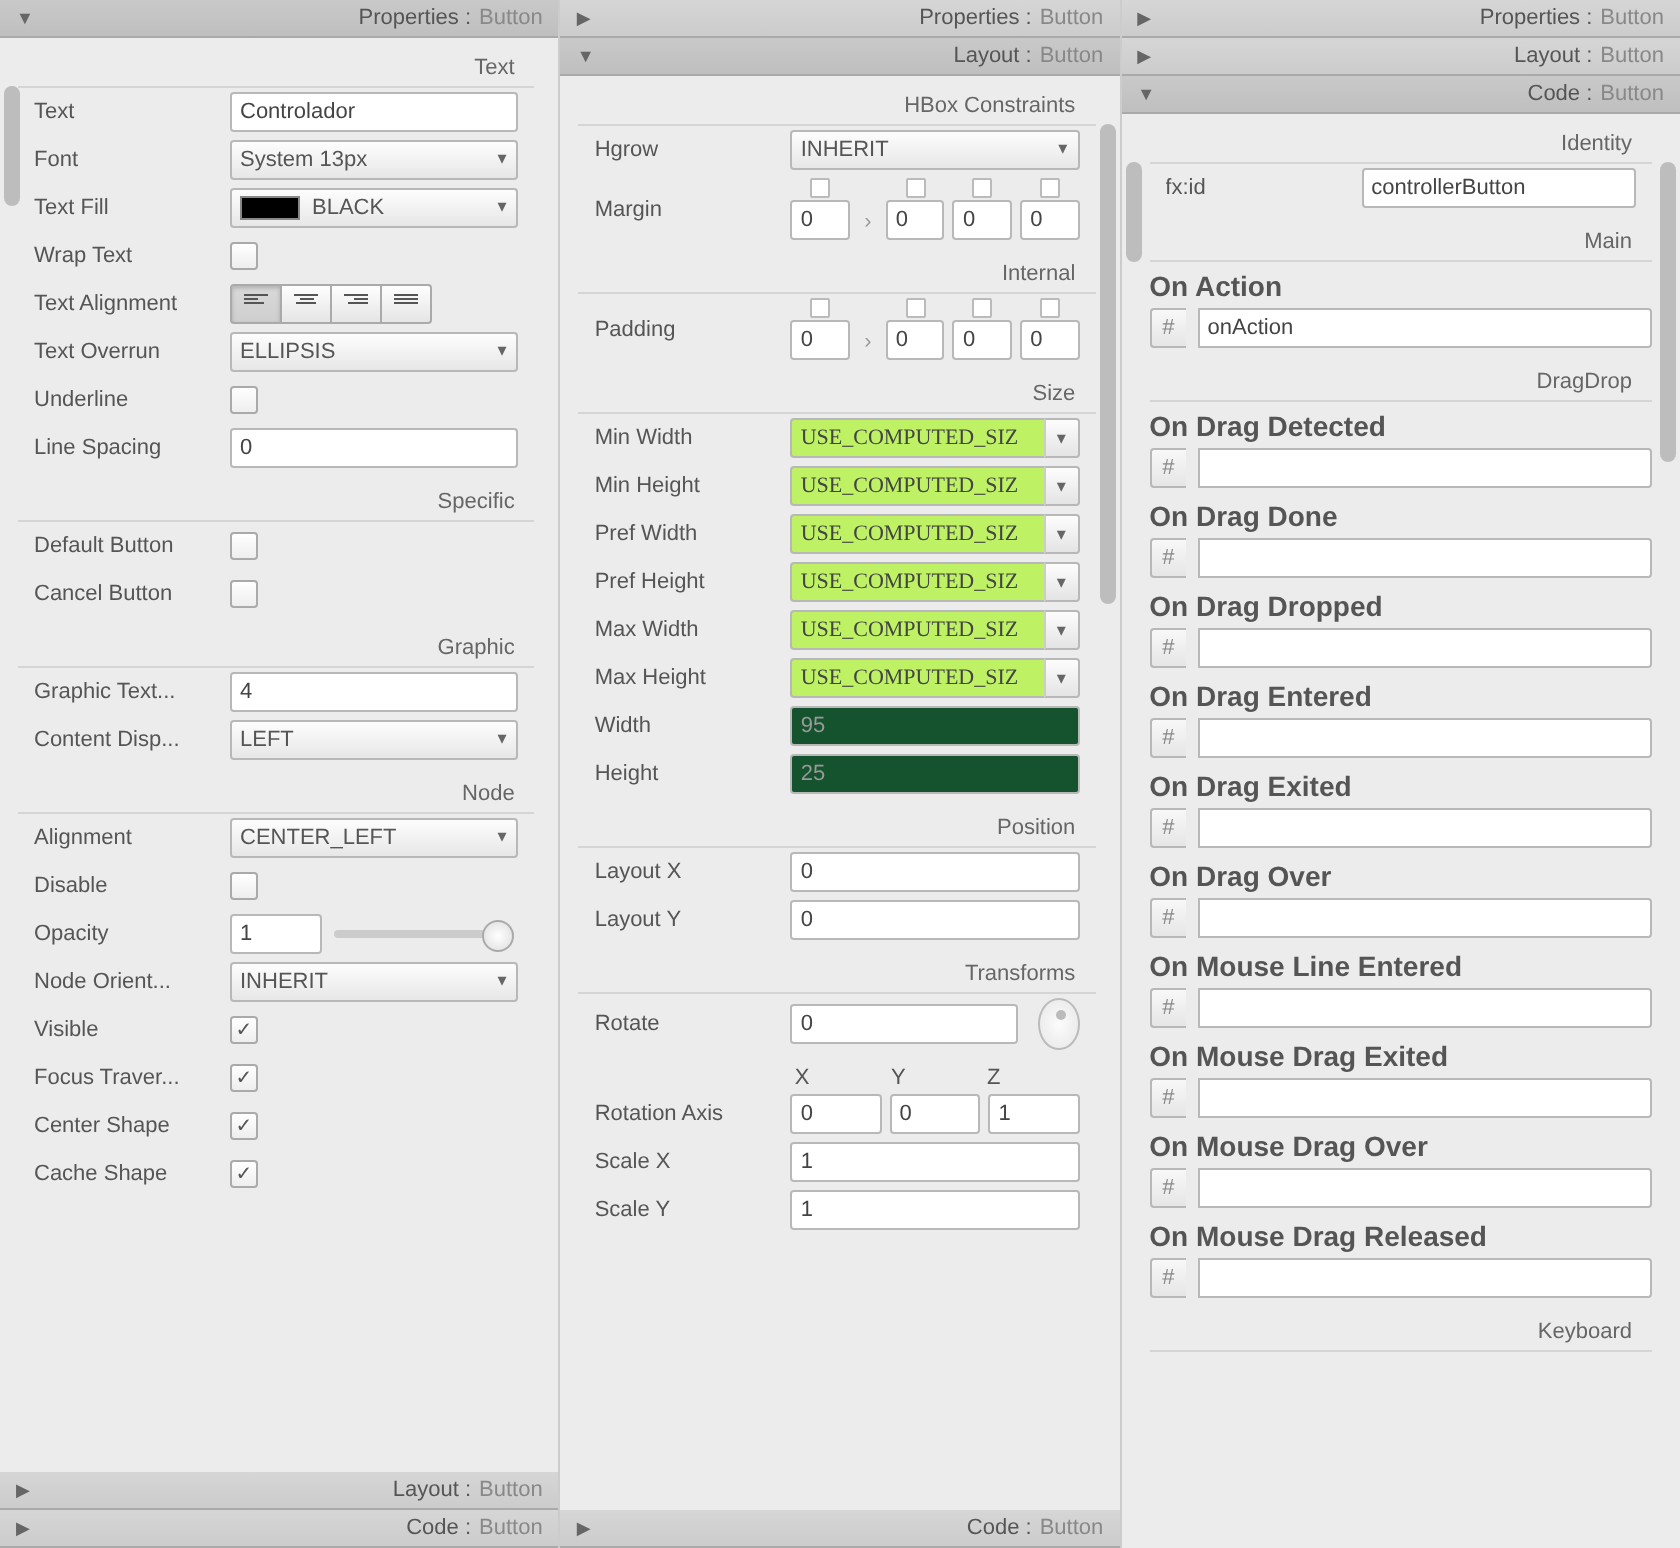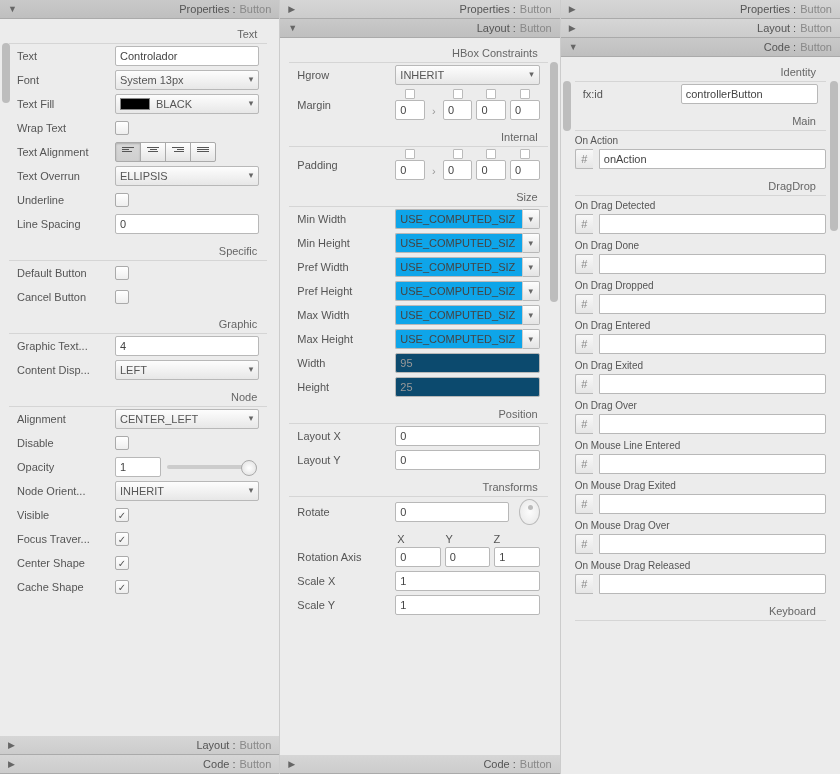--- a/index.html
+++ b/index.html
@@ -16,26 +16,26 @@
 
 .section-title { text-align: right; padding: 5px 10px 3px; color: #666; border-bottom: 1px solid #d5d5d5; margin-top: 4px; font-size: 11px; }
 
 .row { display: flex; align-items: center; padding: 2px 8px; min-height: 24px; gap: 6px; }
 .row .lbl { width: 92px; flex-shrink: 0; color: #555; white-space: nowrap; overflow: hidden; text-overflow: ellipsis; }
 .row .ctrl { flex: 1; display: flex; gap: 4px; align-items: center; }
 
 input[type=text], select, .combo, .num {
   background: #fff; border: 1px solid #b8b8b8; border-radius: 2px; height: 20px; padding: 0 4px; font-size: 11px; color: #444; width: 100%;
 }
-input[readonly] { background: #0c4a6e; color: #999; }
+input[readonly] { background: #14532d; color: #999; }
 select, .combo { background: linear-gradient(#fdfdfd,#e7e7e7); cursor: pointer; appearance: none; position: relative; }
 .combo { display: flex; align-items: center; padding-right: 18px; }
 .combo::after { content: "▾"; position: absolute; right: 5px; top: 3px; color: #666; font-size: 9px; }
 .combo-split { display:flex; width:100%; }
-.combo-split input { flex:1; border-top-right-radius:0; border-bottom-right-radius:0; border-right:none; background:#0ea5e9; }
+.combo-split input { flex:1; border-top-right-radius:0; border-bottom-right-radius:0; border-right:none; background:#bef264;font-family:Liberation Serif, serif; }
 .combo-split .dd { width:18px; height:20px; border:1px solid #b8b8b8; border-left:1px solid #ccc; border-radius:0 2px 2px 0; background:linear-gradient(#fdfdfd,#e4e4e4); display:flex; align-items:center; justify-content:center; font-size:9px; color:#666; cursor:pointer; }
 
 .chk { width: 14px; height: 14px; border: 1px solid #aaa; background: linear-gradient(#fff,#eee); border-radius: 2px; display: inline-flex; align-items:center; justify-content:center; font-size: 10px; color:#555; }
 .chk.on::before { content:"✓"; }
 
 .btngrp { display: flex; }
 .btngrp button { width: 26px; height: 20px; border: 1px solid #aaa; background: linear-gradient(#fefefe,#e5e5e5); cursor: pointer; font-size: 10px; color:#555; margin-left:-1px; display:flex; align-items:center; justify-content:center; }
 .btngrp button:first-child { border-radius: 2px 0 0 2px; margin-left:0; }
 .btngrp button:last-child { border-radius: 0 2px 2px 0; }
 .btngrp button.active { background: linear-gradient(#d9d9d9,#cfcfcf); box-shadow: inset 0 1px 2px rgba(0,0,0,.2); }
@@ -69,21 +69,21 @@
 
 .hash { width:20px; height:20px; border:1px solid #b8b8b8; border-right:none; border-radius:2px 0 0 2px; background:linear-gradient(#f8f8f8,#e6e6e6); display:flex; align-items:center; justify-content:center; color:#888; font-size:11px; }
 .hashrow input { border-radius: 0 2px 2px 0; }
 
 .xyz-lbls { display:flex; gap:4px; flex:1; font-size:10px; color:#888; padding: 0 2px; }
 .xyz-lbls span { flex:1; }
 
 .rot-btn { width:26px; height:26px; border-radius:50%; border:1px solid #bbb; background:radial-gradient(#fcfcfc,#e6e6e6); position:relative; margin-left:6px; cursor:pointer; }
 .rot-btn::after { content:""; position:absolute; width:5px; height:5px; border-radius:50%; background:#bbb; top:5px; right:6px; }
 
-.evt-lbl { color:#555; padding: 4px 0 1px 0; font-size:10px; }
+.evt-lbl { color:#555; padding: 4px 0 1px 0; font-size:14px;font-weight:bold; }
 </style>
 </head>
 <body>
 
 <div class="panels">
 
 <div class="col">
   <div class="hdr">
         <span class="arrow">▼</span>
         <span class="lbl">Properties :</span>

